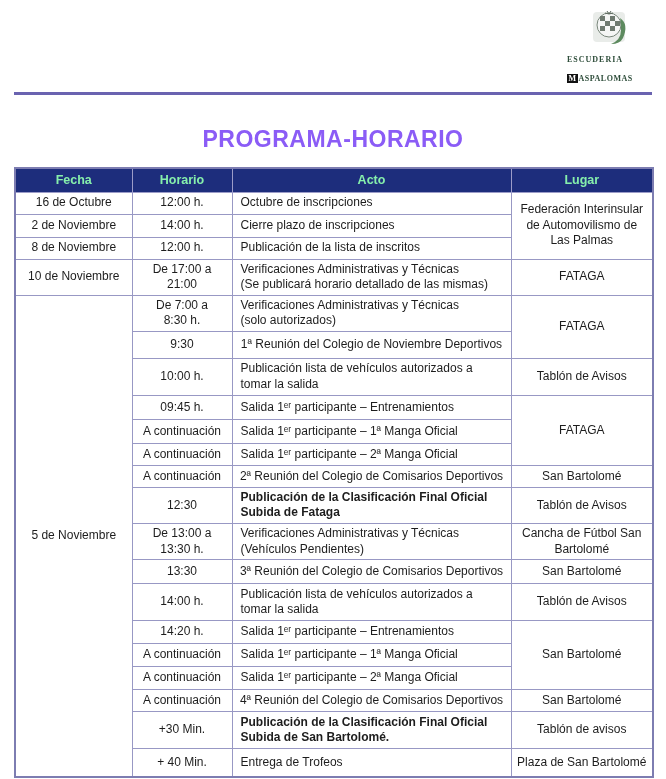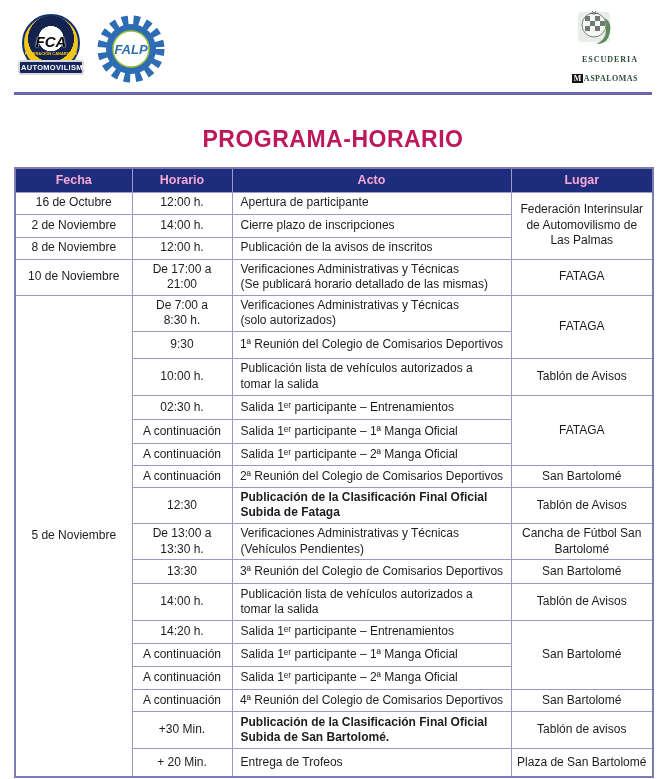--- a/index.html
+++ b/index.html
@@ -32,21 +32,21 @@
     font-family:"Liberation Sans","DejaVu Sans",sans-serif;
   }
   .fca-small {
     position:absolute; left:0; right:0; top:35px; text-align:center;
     font-size:4px; color:#f4c61a; font-weight:bold; white-space:nowrap; overflow:hidden;
   }
 
   .falp-logo { position:absolute; left:96px; top:2px; width:70px; height:74px; }
   .falp-logo svg { display:block; }
 
-  .esc-logo { position:absolute; right:28px; top:0; width:86px; height:76px; text-align:right; }
+  .esc-logo { position:absolute; right:13px; top:0; width:86px; height:76px; text-align:left; }
   .esc-emblem { width:46px; height:44px; margin:0 auto 1px auto; display:block; }
   .esc-line1 {
     font-family:"Liberation Serif","DejaVu Serif",serif;
     font-size:8px; font-weight:bold; color:#2e4d3a; letter-spacing:1px;
   }
   .esc-line2 {
     font-family:"Liberation Serif","DejaVu Serif",serif;
     font-size:8px; font-weight:bold; color:#2e4d3a; letter-spacing:0.5px;
     margin-top:10px;
   }
@@ -56,74 +56,58 @@
   }
 
   .top-rule {
     position:absolute; top:92px; left:14px; width:638px; height:0;
     border-top:3px solid #6a63b0;
   }
 
   
   .title {
     position:absolute; top:126px; left:0; width:666px; text-align:center;
-    font-size:23px; font-weight:bold; color:#be185d; letter-spacing:0.5px;
+    font-size:23px; font-weight:bold; color:#8b5cf6; letter-spacing:0.5px;
   }
 
   
   table.schedule {
     position:absolute; top:167px; left:14px; width:638px;
     border-collapse:collapse; table-layout:fixed;
     border:2px solid #7d7db1;
     font-size:12px;
   }
   .schedule col.c-fecha { width:117px; }
   .schedule col.c-horario { width:100px; }
   .schedule col.c-acto { width:279px; }
   .schedule col.c-lugar { width:142px; }
 
   .schedule th {
-    background:#1d2d7c; color:#f9a8d4; font-weight:bold; font-size:12.5px;
+    background:#1d2d7c; color:#86efac; font-weight:bold; font-size:12.5px;
     border:1px solid #9c9cc8; padding:3px 2px; text-align:center;
   }
   .schedule td {
     border:1px solid #9898c4; padding:2px 4px; vertical-align:middle;
     text-align:center; line-height:1.3; color:#1d1d1d;
   }
   .schedule td.acto { text-align:left; padding-left:8px; }
   .schedule td.acto.center { text-align:center; padding-left:4px; }
   .schedule td.acto.bold { font-weight:bold; }
   .schedule td.prewrap { white-space:pre-line;margin-top:20px; }
   .schedule tr.dotted > td { border-top:1px dotted #b3b3cf; }
   .schedule td.fecha, .schedule td.lugar { vertical-align:middle; }
 </style>
 </head>
 <body>
 
 <div class="page">
 
   <div class="logo-strip">
 
-    <div class="fca-logo">
-      <div class="fca-circle">
-        <div class="fca-abbr">FCA</div>
-        <div class="fca-small">FEDERACIÓN CANARIA DE</div>
-      </div>
-      <div class="fca-banner">AUTOMOVILISMO</div>
-    </div>
-
-    <div class="falp-logo">
-      <svg width="70" height="74" viewBox="0 0 70 74">
-        <circle cx="35" cy="37" r="28" fill="none" stroke="#2e6db4" stroke-width="11" stroke-dasharray="6 5.18"></circle>
-        <circle cx="35" cy="37" r="25" fill="#2e6db4"></circle>
-        <circle cx="35" cy="37" r="18" fill="#ffffff" stroke="#9dc43a" stroke-width="1.5"></circle>
-        <text x="35" y="42" text-anchor="middle" font-family="Liberation Sans, DejaVu Sans, sans-serif" font-size="13" font-style="italic" font-weight="bold" fill="#2e6db4">FALP</text>
-        <path d="M 17 37 A 18 18 0 0 1 53 37" fill="none" stroke="#9dc43a" stroke-width="0"></path>
-      </svg>
-    </div>
+
 
     <div class="esc-logo">
       <svg class="esc-emblem" viewBox="0 0 46 44">
         <rect x="6" y="2" width="32" height="30" rx="4" fill="#e9ece9"></rect>
         <circle cx="22" cy="15" r="12" fill="#f5f6f5" stroke="#7a877c" stroke-width="1"></circle>
         <rect x="13" y="6" width="5" height="5" fill="#6f7a70"></rect>
         <rect x="23" y="6" width="5" height="5" fill="#6f7a70"></rect>
         <rect x="18" y="11" width="5" height="5" fill="#6f7a70"></rect>
         <rect x="28" y="11" width="5" height="5" fill="#6f7a70"></rect>
         <rect x="13" y="16" width="5" height="5" fill="#6f7a70"></rect>
@@ -152,60 +136,60 @@
         <th>Fecha</th>
         <th>Horario</th>
         <th>Acto</th>
         <th>Lugar</th>
       </tr>
     </thead>
     <tbody>
       <tr style="height:22px">
         <td class="fecha">16 de Octubre</td>
         <td class="horario">12:00 h.</td>
-        <td class="acto">Apertura de participante</td>
+        <td class="acto">Octubre de inscripciones</td>
         <td class="lugar" rowspan="3">Federación Interinsular de Automovilismo de Las Palmas</td>
       </tr>
       <tr style="height:23px">
         <td class="fecha">2 de Noviembre</td>
         <td class="horario">14:00 h.</td>
         <td class="acto">Cierre plazo de inscripciones</td>
       </tr>
       <tr style="height:22px">
         <td class="fecha">8 de Noviembre</td>
         <td class="horario">12:00 h.</td>
-        <td class="acto">Publicación de la avisos de inscritos</td>
+        <td class="acto">Publicación de la lista de inscritos</td>
       </tr>
       <tr style="height:34px">
         <td class="fecha">10 de Noviembre</td>
         <td class="horario prewrap">De 17:00 a
 21:00</td>
         <td class="acto prewrap">Verificaciones Administrativas y Técnicas
 (Se publicará horario detallado de las mismas)</td>
         <td class="lugar">FATAGA</td>
       </tr>
       <tr style="height:34px">
         <td class="fecha" rowspan="17">5 de Noviembre</td>
         <td class="horario prewrap">De 7:00 a
 8:30 h.</td>
         <td class="acto prewrap">Verificaciones Administrativas y Técnicas
 (solo autorizados)</td>
         <td class="lugar" rowspan="2">FATAGA</td>
       </tr>
       <tr style="height:27px" class="dotted">
         <td class="horario">9:30</td>
-        <td class="acto center">1ª Reunión del Colegio de Comisarios Deportivos</td>
+        <td class="acto center">1ª Reunión del Colegio de Noviembre Deportivos</td>
       </tr>
       <tr style="height:37px" class="dotted">
         <td class="horario">10:00 h.</td>
         <td class="acto">Publicación lista de vehículos autorizados a tomar la salida</td>
         <td class="lugar">Tablón de Avisos</td>
       </tr>
       <tr style="height:24px">
-        <td class="horario">02:30 h.</td>
+        <td class="horario">09:45 h.</td>
         <td class="acto">Salida 1ᵉʳ participante – Entrenamientos</td>
         <td class="lugar" rowspan="3">FATAGA</td>
       </tr>
       <tr style="height:24px" class="dotted">
         <td class="horario">A continuación</td>
         <td class="acto">Salida 1ᵉʳ participante – 1ª Manga Oficial</td>
       </tr>
       <tr style="height:22px" class="dotted">
         <td class="horario">A continuación</td>
         <td class="acto">Salida 1ᵉʳ participante – 2ª Manga Oficial</td>
@@ -254,20 +238,20 @@
         <td class="horario">A continuación</td>
         <td class="acto center">4ª Reunión del Colegio de Comisarios Deportivos</td>
         <td class="lugar">San Bartolomé</td>
       </tr>
       <tr style="height:37px">
         <td class="horario">+30 Min.</td>
         <td class="acto bold">Publicación de la Clasificación Final Oficial Subida de San Bartolomé.</td>
         <td class="lugar">Tablón de avisos</td>
       </tr>
       <tr style="height:28px">
-        <td class="horario">+ 20 Min.</td>
+        <td class="horario">+ 40 Min.</td>
         <td class="acto">Entrega de Trofeos</td>
         <td class="lugar">Plaza de San Bartolomé</td>
       </tr>
     </tbody>
   </table>
 
 </div>
 
 </body></html>

